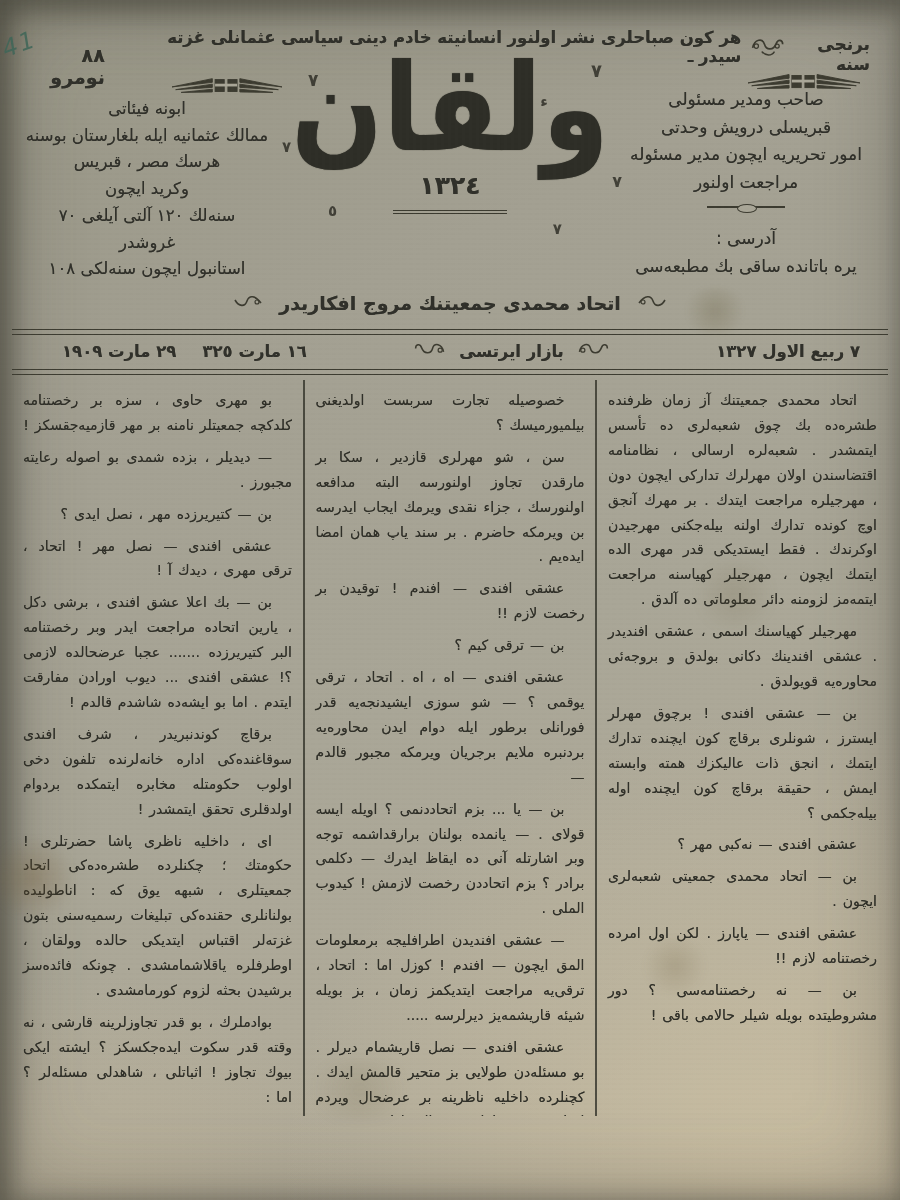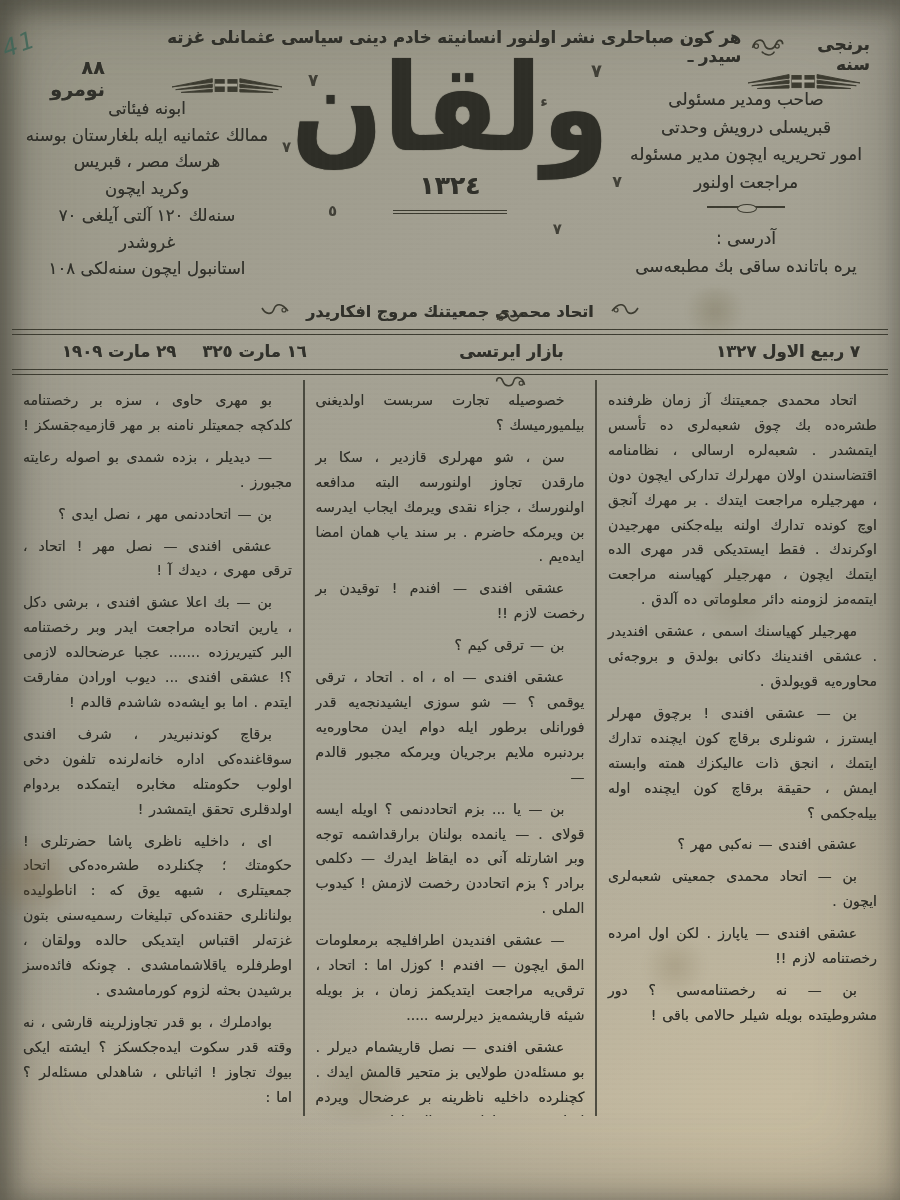--- a/index.html
+++ b/index.html
@@ -18,21 +18,21 @@
   .ink{ text-shadow:0 0 .6px rgba(44,44,36,.65); }
 
   
   .note41{position:absolute;left:2px;top:30px;transform:rotate(-20deg);
     color:#3f6658;font-size:24px;font-style:italic;letter-spacing:2px;opacity:.85;direction:ltr;}
 
   
   .topline{position:absolute;top:28px;right:30px;left:28px;display:flex;align-items:flex-start;
     justify-content:space-between;font-size:17px;font-weight:bold;}
   .topline .motto-group{display:flex;align-items:center;gap:8px;margin-left:60px;}
-  .issue-no{margin-top:28px;font-size:19px;}
+  .issue-no{margin-top:16px;font-size:19px;}
   .first-year{margin-top:6px;}
   .motto-text{font-size:16.5px;letter-spacing:.3px;}
 
   .wing{position:absolute;height:20px;}
   .wing-left{left:172px;top:76px;width:110px;}
   .wing-right{right:40px;top:72px;width:112px;}
 
   
   .mast{position:absolute;text-align:center;line-height:1.62;font-size:16.5px;}
   .mast div{white-space:nowrap;}
@@ -49,30 +49,30 @@
   .mk1{top:8px;right:30px;font-size:18px;}   .mk2{top:40px;right:84px;font-size:15px;}
   .mk3{top:18px;left:40px;font-size:17px;}   .mk4{top:86px;left:14px;font-size:15px;}
   .mk5{top:120px;right:10px;font-size:16px;} .mk6{top:150px;left:60px;font-size:15px;}
   .mk7{top:64px;right:150px;font-size:14px;} .mk8{top:168px;right:70px;font-size:15px;}
   .mark:after{content:"٧";}
   .mk2:after{content:"ء";} .mk6:after{content:"٥";} .mk7:after{content:"ُ";}
   .title-year{display:inline-block;margin-top:6px;font-size:25px;font-weight:bold;
     border-bottom:4px double #3c3b30;padding:0 26px 10px;}
 
   
-  .subtitle-row{position:absolute;top:301px;left:180px;right:180px;display:flex;
-    align-items:center;justify-content:center;gap:16px;font-size:16px;font-weight:bold;}
+  .subtitle-row{position:absolute;top:292px;left:180px;right:180px;display:flex;
+    align-items:center;justify-content:center;gap:16px;font-size:19px;font-weight:bold;}
 
   
   .rule{position:absolute;left:12px;right:12px;height:4px;
     border-top:1.6px solid #3d3c31;border-bottom:1.6px solid #3d3c31;}
   .rule-a{top:329px;} .rule-b{top:369px;}
   .dateline{position:absolute;top:334px;left:26px;right:40px;height:34px;display:flex;
     align-items:center;justify-content:space-between;font-size:16.5px;font-weight:bold;}
-  .date-mid{display:flex;align-items:center;gap:12px;flex-direction:column;}
+  .date-mid{display:flex;align-items:center;gap:12px;}
   .date-left{display:flex;gap:26px;margin-right:0;padding-left:36px;}
 
   
   .columns{position:absolute;top:380px;left:12px;right:12px;height:736px;
     display:flex;overflow:hidden;}
   .col{flex:1 1 0;padding:8px 11px 0;min-width:0;}
   .vrule{width:1.6px;background:#3a392f;opacity:.85;}
   .headline{text-align:center;font-size:21px;font-weight:bold;margin:8px 0 20px;
     letter-spacing:1px;word-spacing:6px;}
   .col p{margin:0 0 7px;text-align:justify;text-indent:20px;font-size:14px;
@@ -226,21 +226,21 @@
           <p>بن — يا ... بزم اتحاددنمى ؟ اويله ايسه قولاى . — يانمده بولنان برارقداشمه توجه وبر اشارتله آنى ده ايقاظ ايدرك — دكلمى برادر ؟ بزم اتحاددن رخصت لازمش ! كيدوب الملى .</p>
           <p>— عشقى افنديدن اطرافليجه برمعلومات المق ايچون — افندم ! كوزل اما : اتحاد ، ترقى‌يه مراجعت ايتديكمز زمان ، بز بويله شيئه قاريشمه‌يز ديرلرسه .....</p>
           <p>عشقى افندى — نصل قاريشمام ديرلر . بو مسئله‌دن طولايى بز متحير قالمش ايدك . كچنلرده داخليه ناظرينه بر عرضحال ويردم اورادن شهر امانتنه حواله اولندى . بزى چاغيرديلر و — ايشته شو مهرى كوردكى ؟ :</p>
         </div>
     </section>
     <div class="vrule"></div>
     <section class="col ink">
       <div>
           <p>بو مهرى حاوى ، سزه بر رخصتنامه كلدكچه جمعيتلر نامنه بر مهر قازميه‌جقسكز !</p>
           <p>— ديديلر ، بزده شمدى بو اصوله رعايته مجبورز .</p>
-          <p>بن — اتحاددنمى مهر ، نصل ايدى ؟</p>
+          <p>بن — كتيريرزده مهر ، نصل ايدى ؟</p>
           <p>عشقى افندى — نصل مهر ! اتحاد ، ترقى مهرى ، ديدك آ !</p>
           <p>بن — بك اعلا عشق افندى ، برشى دكل ، يارين اتحاده مراجعت ايدر وبر رخصتنامه البر كتيريرزده ....... عجبا عرضحالده لازمى ؟! عشقى افندى ... ديوب اورادن مفارقت ايتدم . اما بو ايشه‌ده شاشدم قالدم !</p>
           <p>برقاچ كوندنبريدر ، شرف افندى سوقاغنده‌كى اداره خانه‌لرنده تلفون دخى اولوب حكومتله مخابره ايتمكده بردوام اولدقلرى تحقق ايتمشدر !</p>
           <p>اى ، داخليه ناظرى پاشا حضرتلرى ! حكومتك ؛ چكنلرده طشره‌ده‌كى اتحاد جمعيتلرى ، شبهه يوق كه : اناطوليده بولنانلرى حقنده‌كى تبليغات رسميه‌سنى بتون غزته‌لر اقتباس ايتديكى حالده وولقان ، اوطرفلره ياقلاشمامشدى . چونكه فائده‌سز برشيدن بحثه لزوم كورمامشدى .</p>
           <p>بوادملرك ، بو قدر تجاوزلرينه قارشى ، نه وقته قدر سكوت ايده‌جكسكز ؟ ايشته ايكى بيوك تجاوز ! اثباتلى ، شاهدلى مسئله‌لر ؟ اما :</p>
         </div>
     </section>
   </div>
 
   <div class="stain st1"></div>

